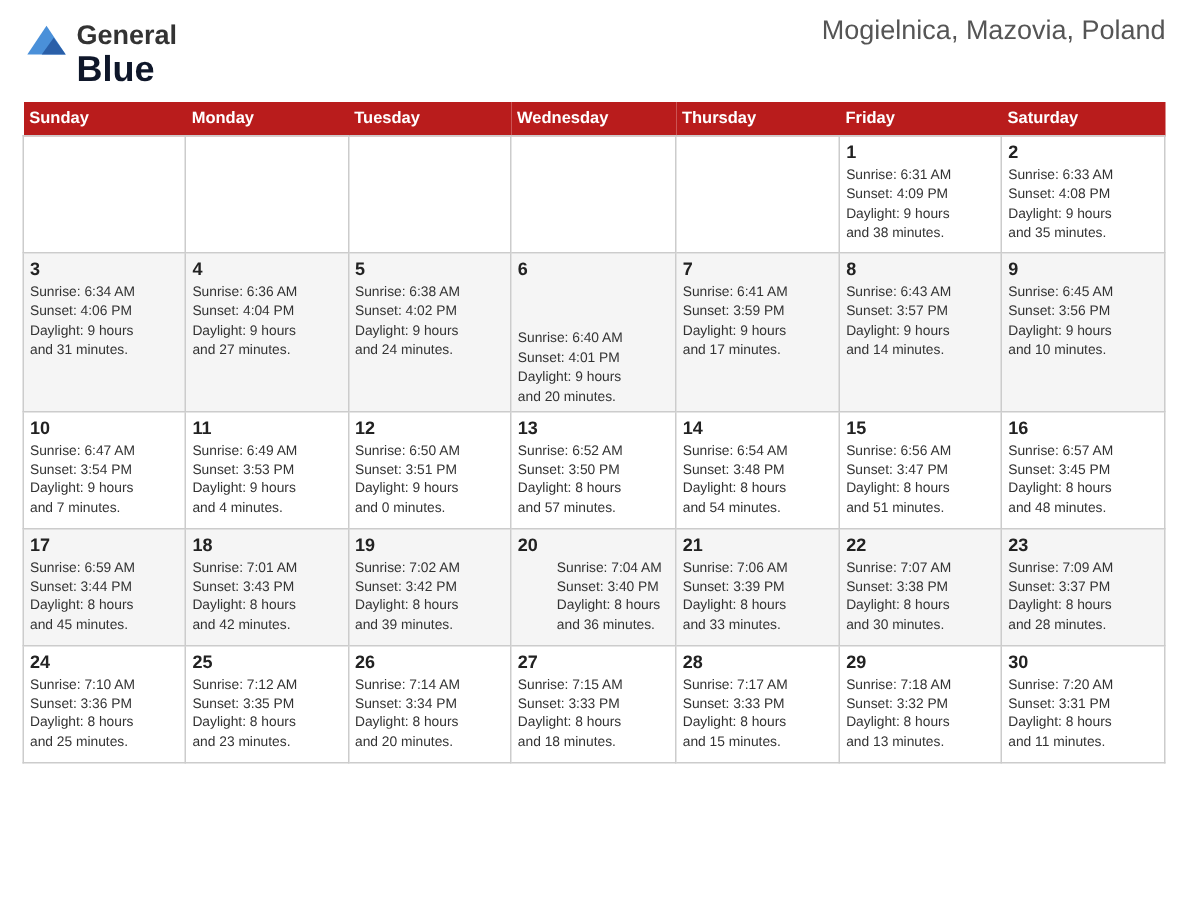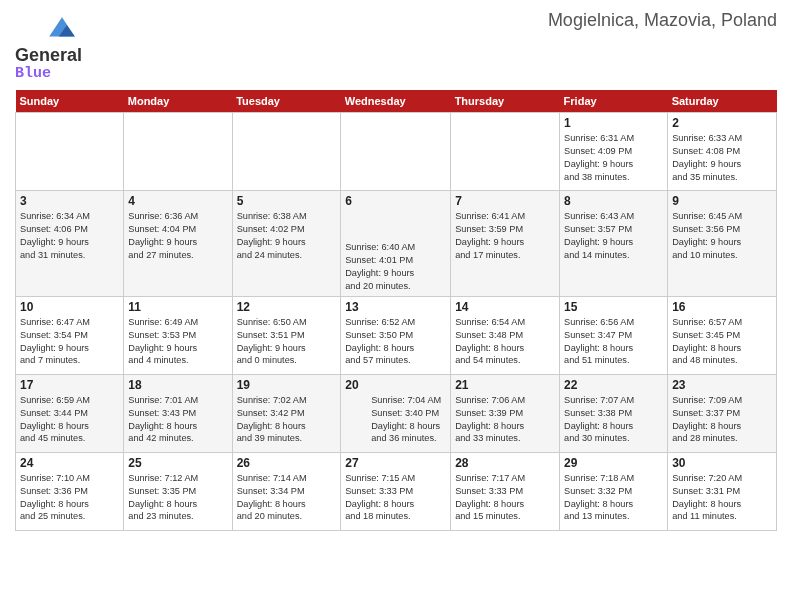--- a/index.html
+++ b/index.html
@@ -15,39 +15,37 @@
       padding: 10px 15px 10px 15px;
     }
     .header-row {
       display: flex;
       align-items: flex-start;
       justify-content: space-between;
       margin-bottom: 8px;
     }
     .logo {
       display: flex;
-      align-items: flex-end;
+      align-items: flex-start;
       margin-top: 4px;
-      flex-direction: column;
     }
     .logo-text {
       display: flex;
       flex-direction: column;
       line-height: 1.1;
     }
     .logo-general {
       font-size: 18px;
       font-weight: bold;
       color: #333;
     }
     .logo-blue {
-      font-size: 15px;
-      font-weight: bold;
-      color: #8b5cf6;
-      font-family: Liberation Mono, monospace;
+      font-size: 24px;
+      font-weight: bold;
+      color: #0f172a;
     }
     .logo-icon {
       width: 32px;
       height: 32px;
       margin-right: 4px;
     }
     .title-block {
       text-align: right;
     }
     .month-title {

